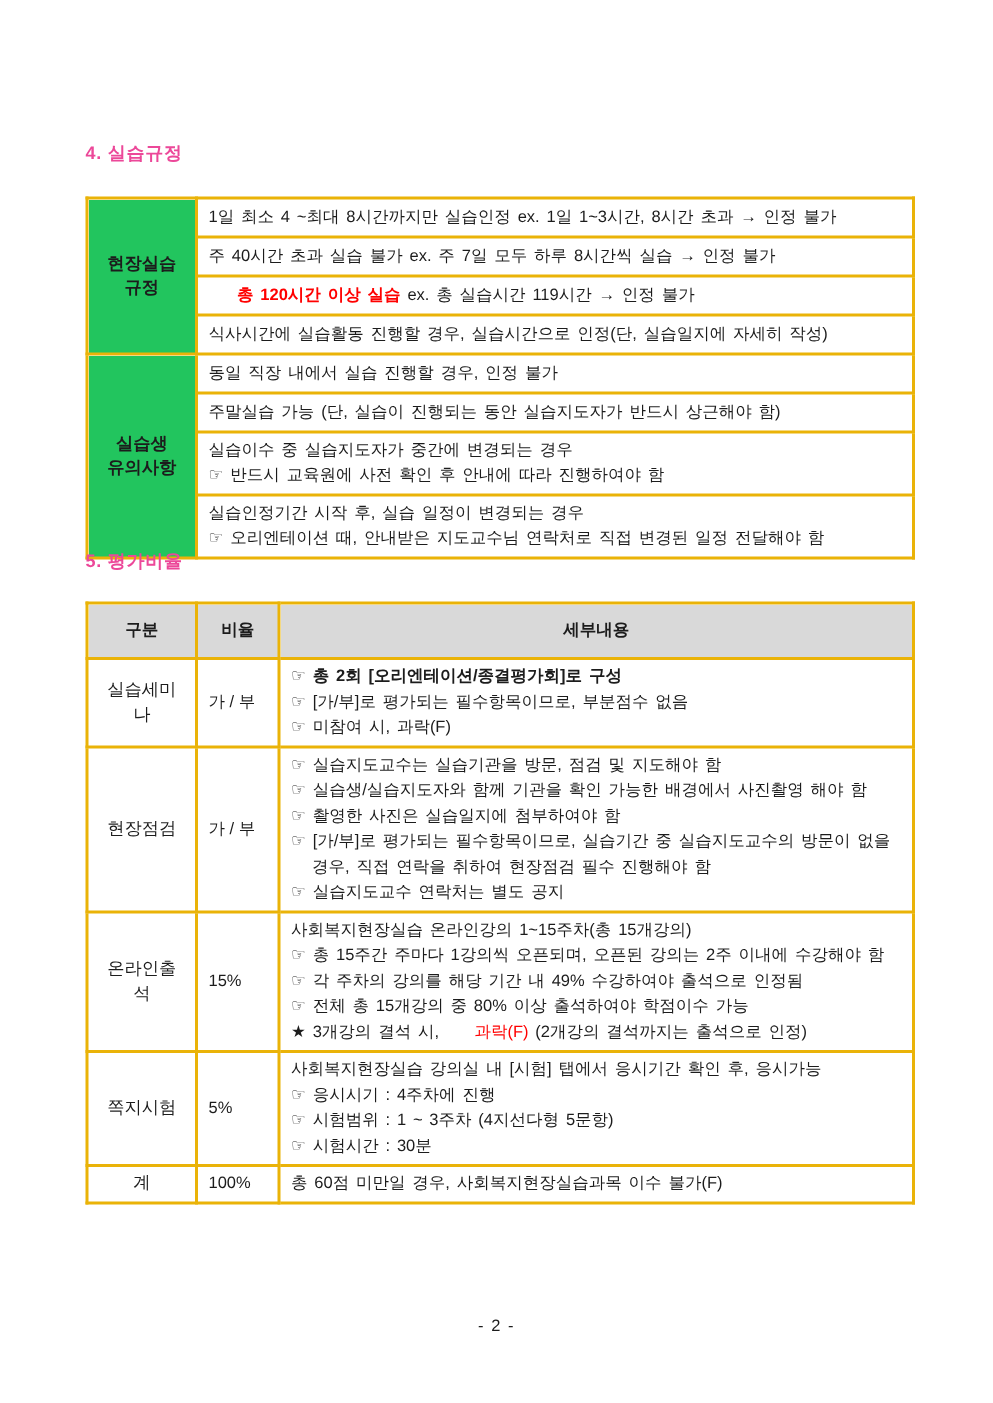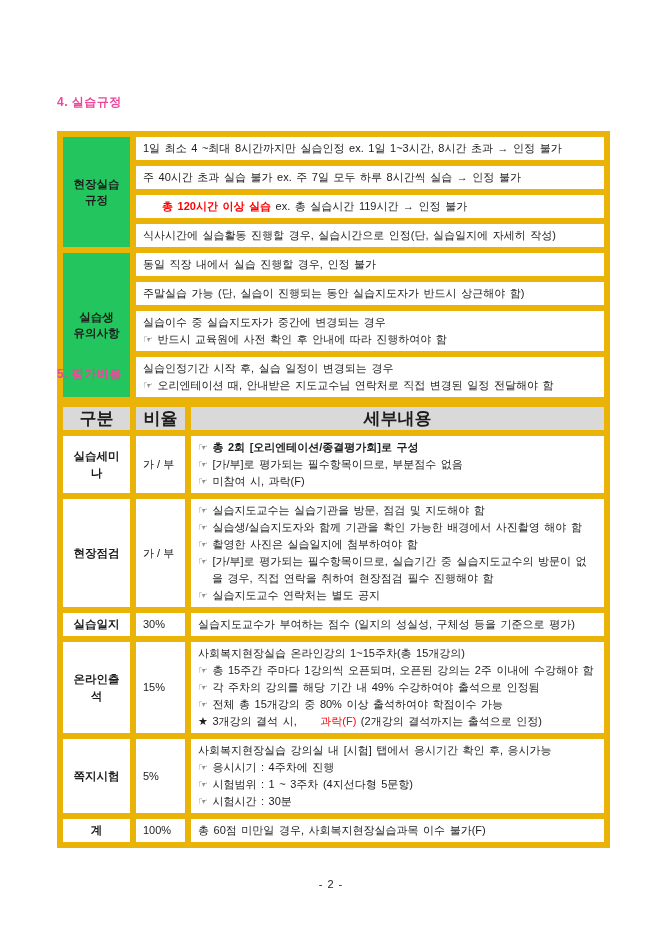--- a/index.html
+++ b/index.html
@@ -25,39 +25,39 @@
     position: absolute; left: 57px;
     width: 553px;
     border-collapse: collapse;
     table-layout: fixed;
     border: 2px solid #000;
   }
   #rules-table { top: 131px; }
   #ratio-table { top: 401px; }
 
   td {
-    border: 6px solid #eab308;
+    border: 2px solid #eab308;
     padding: 3px 7px;
     font-size: 11px;
     line-height: 17px;
     vertical-align: middle;
     word-spacing: 1.5px;
     overflow: hidden;
   }
   .bold { font-weight: normal; }
   .red { color: #ff0000; margin-left: 19px; }
   .label-cell {
     background: #22c55e; text-align: center; font-weight: bold;
     font-size: 11.5px; line-height: 16px; word-spacing: 0;
   }
-  .cat-cell { text-align: center; font-weight: bold; font-size: 11.5px; word-spacing: 0; }
+  .cat-cell { text-align: center; font-weight: normal; font-size: 11.5px; word-spacing: 0; }
   .ratio-cell { text-align: left; word-spacing: 0; }
   .head-cell {
     background: #d9d9d9; text-align: center; font-weight: bold;
-    font-size: 17px; height: 27px; word-spacing: 0;
+    font-size: 11px; height: 37px; word-spacing: 0;
   }
   .row-single { height: 26px; }
   .bl { padding-left: 14px; text-indent: -14px; }
   .footer {
     position: absolute; left: 0; top: 878px; width: 662px;
     text-align: center; font-size: 11px; color: #1c1c1c;
     letter-spacing: 1px;
   }
 </style>
 </head>
@@ -145,25 +145,20 @@
       <td>
         <div class="bl">☞ 실습지도교수는 실습기관을 방문, 점검 및 지도해야 함</div>
         <div class="bl">☞ 실습생/실습지도자와 함께 기관을 확인 가능한 배경에서 사진촬영 해야 함</div>
         <div class="bl">☞ 촬영한 사진은 실습일지에 첨부하여야 함</div>
         <div class="bl">☞ [가/부]로 평가되는 필수항목이므로, 실습기간 중 실습지도교수의 방문이 없을 경우, 직접 연락을 취하여 현장점검 필수 진행해야 함</div>
         <div class="bl">☞ 실습지도교수 연락처는 별도 공지</div>
       </td>
     </tr>
 
 
-    <tr>
-      <td class="cat-cell row-single">실습일지</td>
-      <td class="ratio-cell">30%</td>
-      <td>실습지도교수가 부여하는 점수 (일지의 성실성, 구체성 등을 기준으로 평가)</td>
-    </tr>
 
     <tr>
       <td class="cat-cell">온라인출석</td>
       <td class="ratio-cell">15%</td>
       <td>
         <div>사회복지현장실습 온라인강의 1~15주차(총 15개강의)</div>
         <div class="bl">☞ 총 15주간 주마다 1강의씩 오픈되며, 오픈된 강의는 2주 이내에 수강해야 함</div>
         <div class="bl">☞ 각 주차의 강의를 해당 기간 내 49% 수강하여야 출석으로 인정됨</div>
         <div class="bl">☞ 전체 총 15개강의 중 80% 이상 출석하여야 학점이수 가능</div>
         <div class="bl bold"><span>★ 3개강의 결석 시, </span><span class="red">과락(F)</span><span> (2개강의 결석까지는 출석으로 인정)</span></div>

